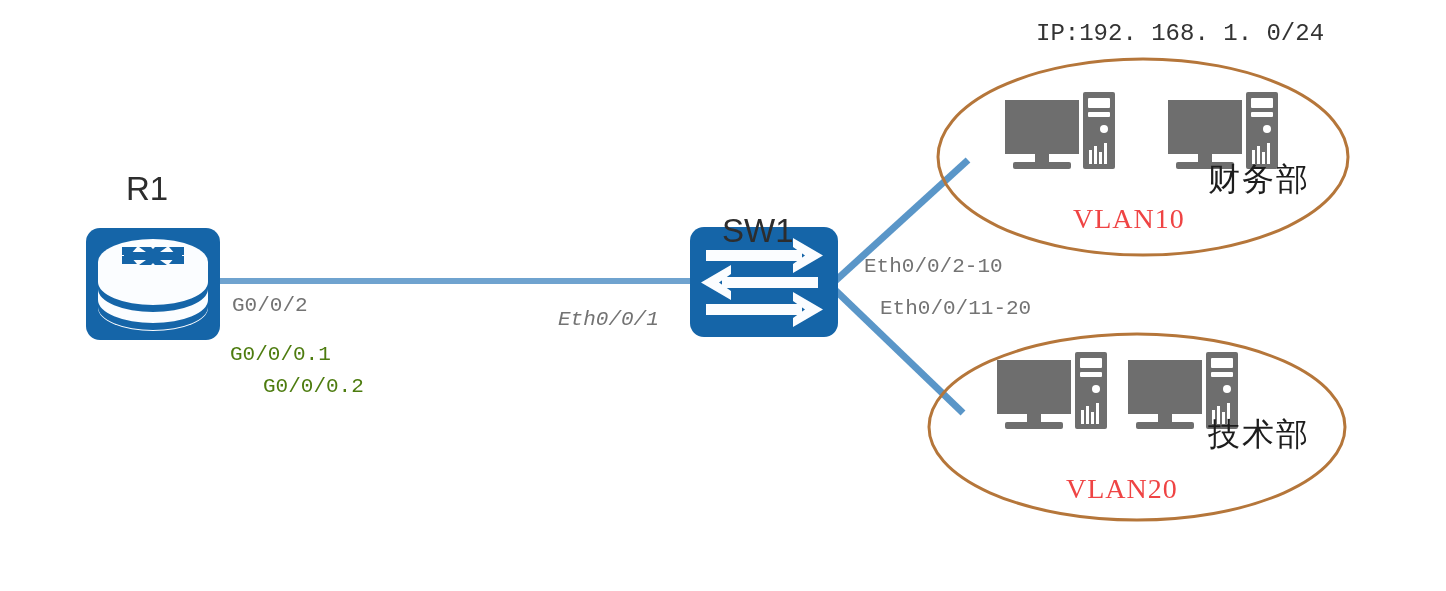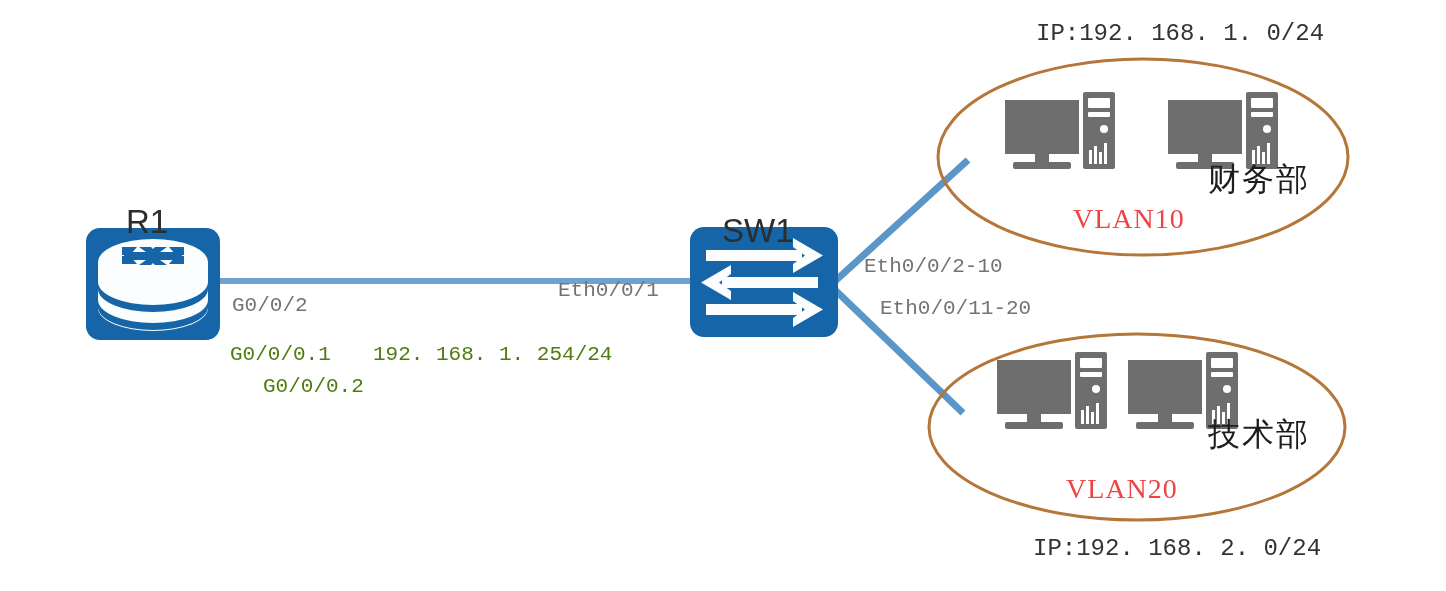--- a/index.html
+++ b/index.html
@@ -157,34 +157,32 @@
       <g fill="#ffffff">
         <rect x="84" y="58" width="3" height="14"></rect>
         <rect x="89" y="54" width="3" height="18"></rect>
         <rect x="94" y="60" width="3" height="12"></rect>
         <rect x="99" y="51" width="3" height="21"></rect>
       </g>
     </g>
 
   </svg>
 
-  <div class="lbl devname" style="left:126px;top:172px;margin-top:33px;">R1</div>
+  <div class="lbl devname" style="left:126px;top:172px;">R1</div>
   <div class="lbl devname" style="left:722px;top:170px;margin-top:44px;">SW1</div>
 
   <div class="lbl iface" style="left:232px;top:295px;">G0/0/2</div>
-  <div class="lbl iface" style="left:558px;top:280px;">Eth0/0/1</div>
+  <div class="lbl iface" style="left:558px;top:309px;font-style:italic;">Eth0/0/1</div>
 
   <div class="lbl subif" style="left:230px;top:344px;">G0/0/0.1</div>
-  <div class="lbl subif" style="left:373px;top:344px;">192. 168. 1. 254/24</div>
   <div class="lbl subif" style="left:230px;top:376px;margin-left:33px;">G0/0/0.2</div>
 
   <div class="lbl iface" style="left:864px;top:256px;">Eth0/0/2-10</div>
   <div class="lbl iface" style="left:880px;top:298px;">Eth0/0/11-20</div>
 
   <div class="lbl ipwide" style="left:1036px;top:22px;">IP:192. 168. 1. 0/24</div>
   <div class="lbl cnlbl" style="left:1208px;top:163px;">财务部</div>
   <div class="lbl vlanlbl" style="left:1073px;top:205px;">VLAN10</div>
 
   <div class="lbl cnlbl" style="left:1208px;top:418px;">技术部</div>
   <div class="lbl vlanlbl" style="left:1066px;top:475px;">VLAN20</div>
-  <div class="lbl ipwide" style="left:1033px;top:537px;">IP:192. 168. 2. 0/24</div>
 
 </div>
 
 </body></html>

